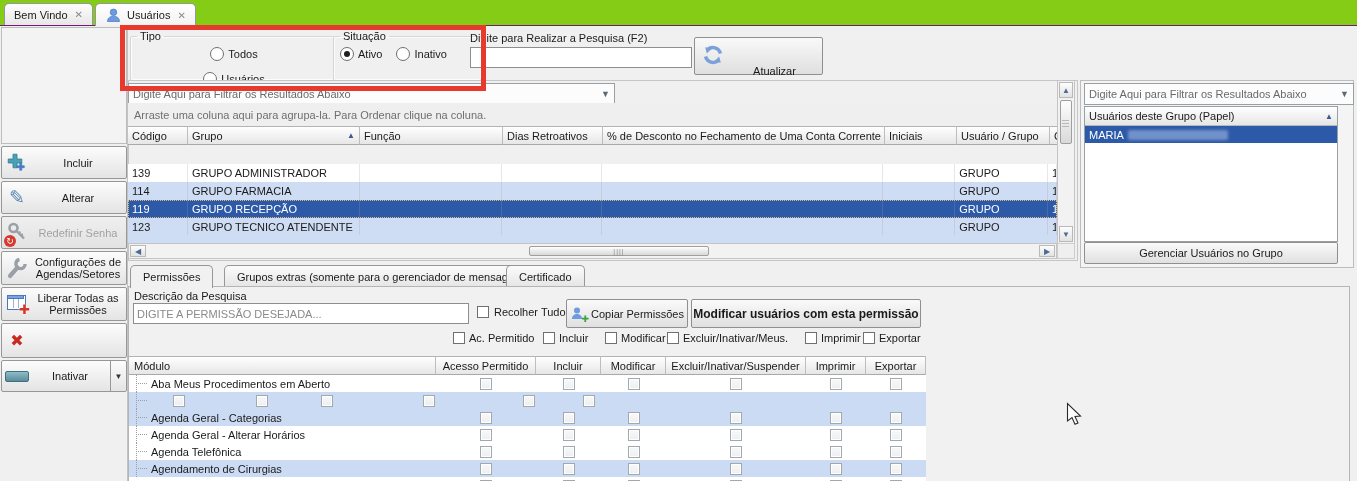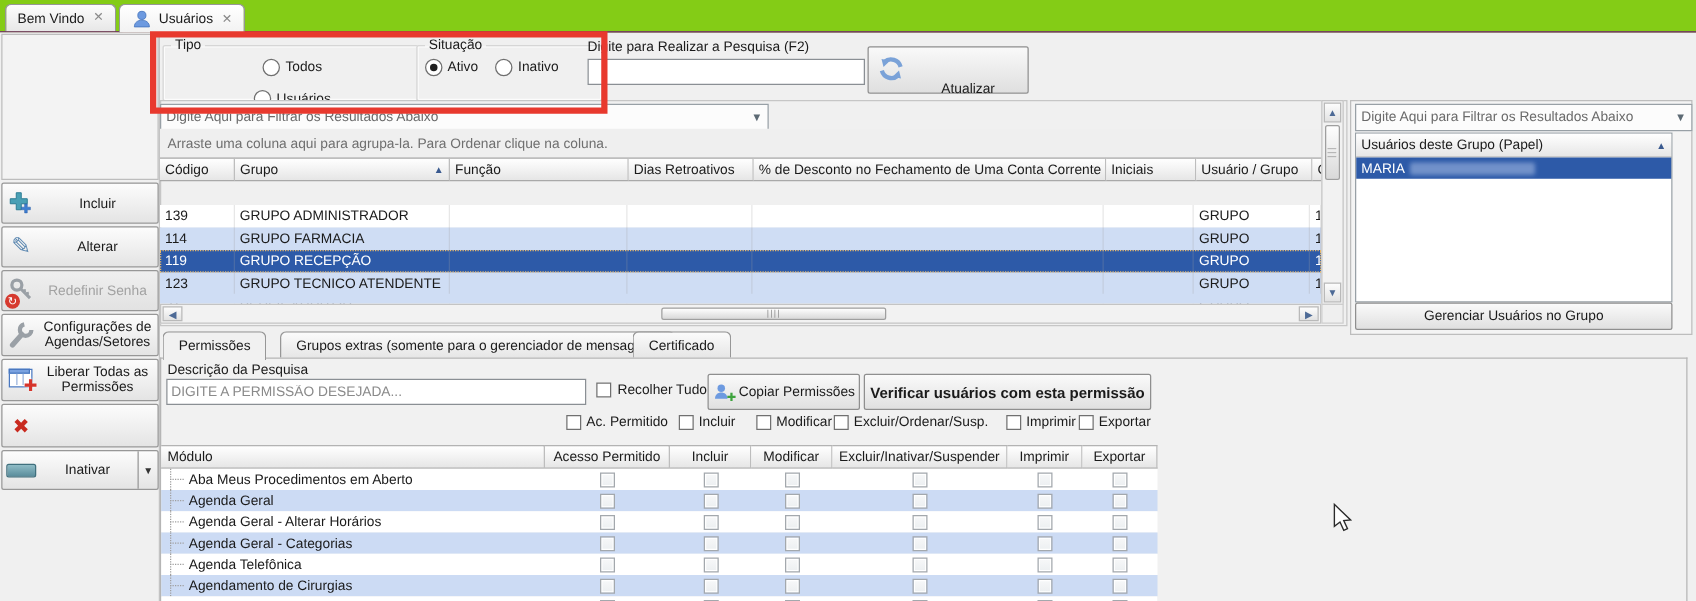--- a/index.html
+++ b/index.html
@@ -404,38 +404,38 @@
     <span class="sicon" style="position:relative;width:16px;height:16px;">
       <svg width="16" height="16" viewBox="0 0 16 16">
         <circle cx="7" cy="4.5" r="3" fill="#6d9ae0"></circle>
         <path d="M2 13c0-3.4 2.4-5 5-5s5 1.6 5 5z" fill="#6d9ae0"></path>
       </svg>
       <span style="position:absolute;right:-3px;bottom:-2px;color:#3da33d;font-weight:bold;font-size:9px;">✚</span>
     </span>
     <span>Copiar Permissões</span>
   </div>
   <div id="verify-btn">
-    <span>Verificar usuários com esta permissão</span>
+    <span>Modificar usuários com esta permissão</span>
   </div>
   <div id="bulk-row">
       <span class="bulk-item" style="left: 325px;">
         <span class="cb"></span>
         <span>Ac. Permitido</span>
       </span>
       <span class="bulk-item" style="left: 415px;">
         <span class="cb"></span>
         <span>Incluir</span>
       </span>
       <span class="bulk-item" style="left: 477px;">
         <span class="cb"></span>
         <span>Modificar</span>
       </span>
       <span class="bulk-item" style="left: 539px;">
         <span class="cb"></span>
-        <span>Excluir/Ordenar/Susp.</span>
+        <span>Excluir/Inativar/Meus.</span>
       </span>
       <span class="bulk-item" style="left: 677px;">
         <span class="cb"></span>
         <span>Imprimir</span>
       </span>
       <span class="bulk-item" style="left: 735px;">
         <span class="cb"></span>
         <span>Exportar</span>
       </span>
     </div>
@@ -482,21 +482,43 @@
         <div class="p-cell" style="width: 60px;">
           <span class="cb dim"></span>
         </div>
         <div class="p-cell" style="width: 60px;">
           <span class="cb dim"></span>
         </div>
       </div>
       <div class="p-row alt">
         <span class="tree-v"></span>
         <span class="tree-h"></span>
-        <div class="p-cell mod" style="width: 307px;">Agenda Geral</div>
+        <div class="p-cell" style="width: 100px;">
+          <span class="cb dim"></span>
+        </div>
+        <div class="p-cell" style="width: 65px;">
+          <span class="cb dim"></span>
+        </div>
+        <div class="p-cell" style="width: 65px;">
+          <span class="cb dim"></span>
+        </div>
+        <div class="p-cell" style="width: 140px;">
+          <span class="cb dim"></span>
+        </div>
+        <div class="p-cell" style="width: 60px;">
+          <span class="cb dim"></span>
+        </div>
+        <div class="p-cell" style="width: 60px;">
+          <span class="cb dim"></span>
+        </div>
+      </div>
+      <div class="p-row alt">
+        <span class="tree-v"></span>
+        <span class="tree-h"></span>
+        <div class="p-cell mod" style="width: 307px;">Agenda Geral - Categorias</div>
         <div class="p-cell" style="width: 100px;">
           <span class="cb dim"></span>
         </div>
         <div class="p-cell" style="width: 65px;">
           <span class="cb dim"></span>
         </div>
         <div class="p-cell" style="width: 65px;">
           <span class="cb dim"></span>
         </div>
         <div class="p-cell" style="width: 140px;">
@@ -525,43 +547,20 @@
         <div class="p-cell" style="width: 140px;">
           <span class="cb dim"></span>
         </div>
         <div class="p-cell" style="width: 60px;">
           <span class="cb dim"></span>
         </div>
         <div class="p-cell" style="width: 60px;">
           <span class="cb dim"></span>
         </div>
       </div>
-      <div class="p-row alt">
-        <span class="tree-v"></span>
-        <span class="tree-h"></span>
-        <div class="p-cell mod" style="width: 307px;">Agenda Geral - Categorias</div>
-        <div class="p-cell" style="width: 100px;">
-          <span class="cb dim"></span>
-        </div>
-        <div class="p-cell" style="width: 65px;">
-          <span class="cb dim"></span>
-        </div>
-        <div class="p-cell" style="width: 65px;">
-          <span class="cb dim"></span>
-        </div>
-        <div class="p-cell" style="width: 140px;">
-          <span class="cb dim"></span>
-        </div>
-        <div class="p-cell" style="width: 60px;">
-          <span class="cb dim"></span>
-        </div>
-        <div class="p-cell" style="width: 60px;">
-          <span class="cb dim"></span>
-        </div>
-      </div>
       <div class="p-row">
         <span class="tree-v"></span>
         <span class="tree-h"></span>
         <div class="p-cell mod" style="width: 307px;">Agenda Telefônica</div>
         <div class="p-cell" style="width: 100px;">
           <span class="cb dim"></span>
         </div>
         <div class="p-cell" style="width: 65px;">
           <span class="cb dim"></span>
         </div>

